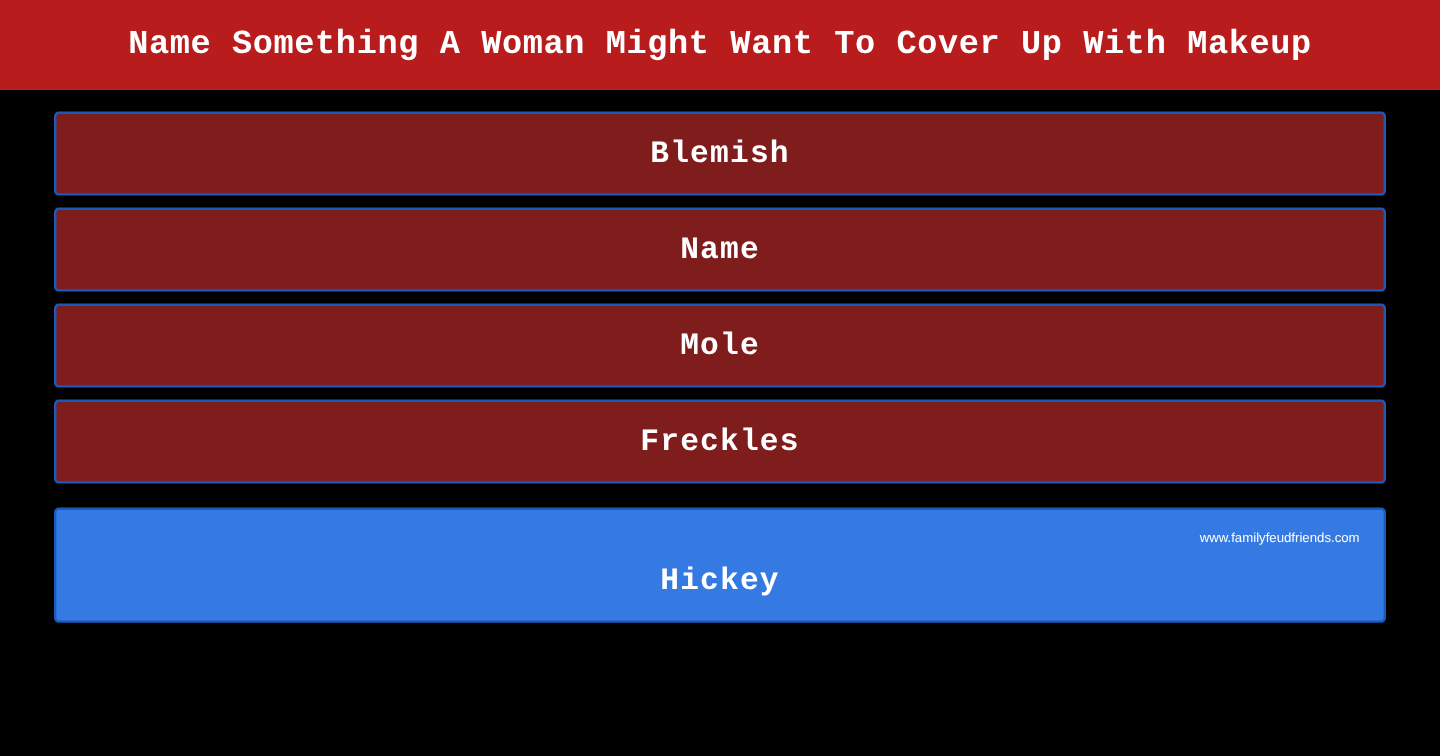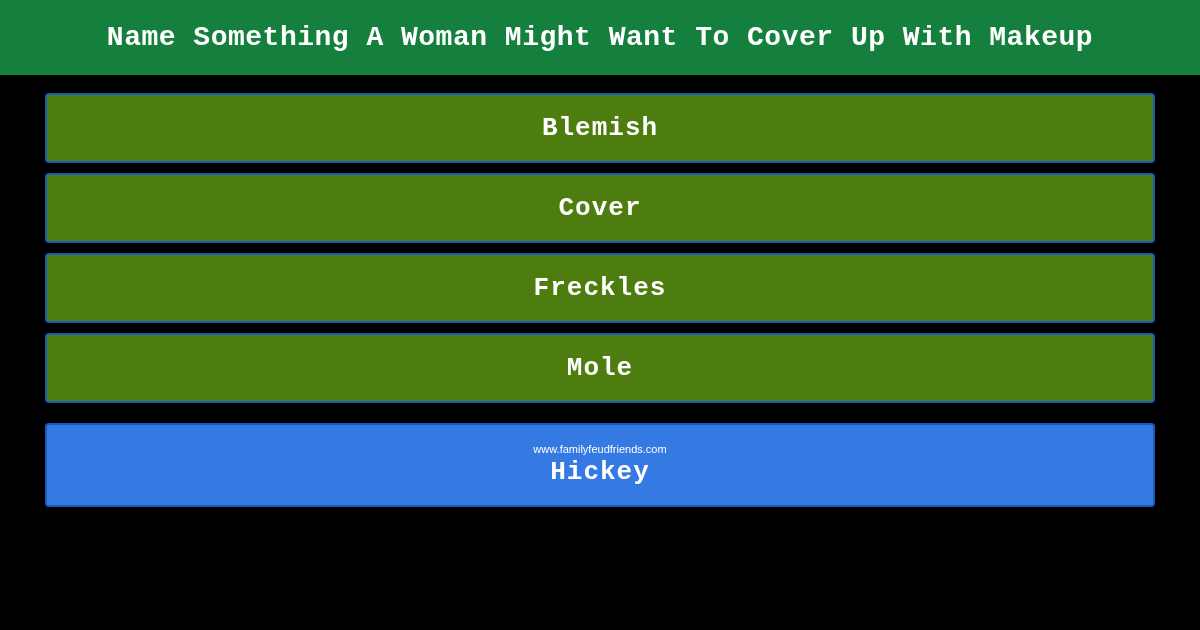--- a/index.html
+++ b/index.html
@@ -10,21 +10,21 @@
 
     body {
       width: 1200px;
       height: 630px;
       background-color: #000000;
       font-family: 'Courier New', Courier, monospace;
       overflow: hidden;
     }
 
     .header {
-      background-color: #15803d;
+      background-color: #b91c1c;
       width: 100%;
       padding: 22px 20px;
       text-align: center;
     }
 
     .header-title {
       color: #ffffff;
       font-size: 28px;
       font-weight: bold;
       font-family: 'Courier New', Courier, monospace;
@@ -39,21 +39,21 @@
 
     .answers-container {
       background-color: #000000;
       padding: 10px 45px;
       display: flex;
       flex-direction: column;
       gap: 10px;
     }
 
     .answer-row {
-      background-color: #4d7c0f;
+      background-color: #7f1d1d;
       border: 2px solid #1a5abf;
       border-radius: 4px;
       padding: 18px 20px;
       text-align: center;
       cursor: pointer;
       position: relative;
     }
 
     .answer-text {
       color: #ffffff;
@@ -100,33 +100,33 @@
 
 <div class="divider"></div>
 
 <div class="answers-container">
 
   <div class="answer-row">
     <span class="answer-text">Blemish</span>
   </div>
 
   <div class="answer-row">
-    <span class="answer-text">Cover</span>
+    <span class="answer-text">Name</span>
   </div>
 
 
 
   <div class="answer-row">
-    <span class="answer-text">Freckles</span>
+    <span class="answer-text">Mole</span>
   </div>
 
   <div class="answer-row">
-    <span class="answer-text">Mole</span>
+    <span class="answer-text">Freckles</span>
   </div>
 
 </div>
 
 <div class="last-answer-container">
   <div class="last-answer-row">
-    <span class="footer-text" style="display:block; font-size:11px; color:#fff; margin-bottom:2px;">www.familyfeudfriends.com</span>
+    <span class="footer-text" style="display:block; font-size:11px; color:#fff; margin-bottom:14px;text-align:right;">www.familyfeudfriends.com</span>
     <span class="last-answer-text">Hickey</span>
   </div>
 </div>
 
 </body></html>

